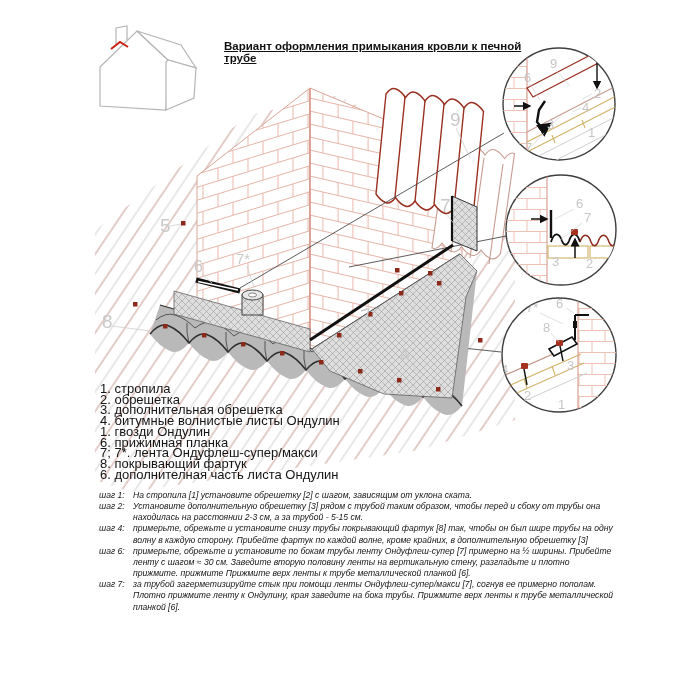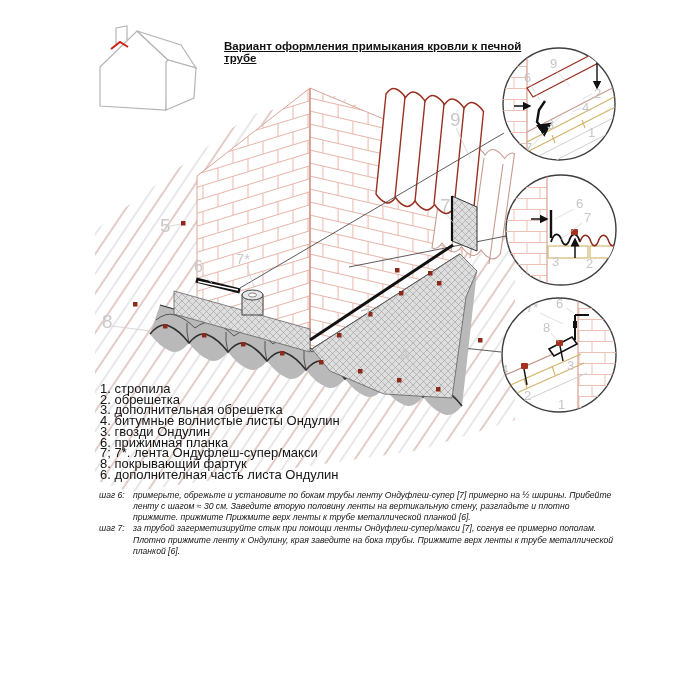--- a/index.html
+++ b/index.html
@@ -249,29 +249,41 @@
   </g>
 </svg>
 
 <div class="title">Вариант оформления примыкания кровли к печной трубе</div>
 
 <div class="legend">
   <div>1. стропила</div>
   <div>2. обрешетка</div>
   <div>3. дополнительная обрешетка</div>
   <div>4. битумные волнистые листы Ондулин</div>
-  <div>3. гвозди Ондулин</div>
+  <div>1. гвозди Ондулин</div>
   <div>6. прижимная планка</div>
   <div>7; 7*.  лента Ондуфлеш-супер/макси</div>
   <div>8. покрывающий фартук</div>
   <div>6. дополнителная часть листа Ондулин</div>
 </div>
 
 <div class="steps">
   <div class="step">
+    <span class="lbl">шаг 1:</span>
+    <span class="txt">На стропила [1] установите обрешетку [2] с шагом, зависящим от уклона ската.</span>
+  </div>
+  <div class="step">
+    <span class="lbl">шаг 2:</span>
+    <span class="txt">Установите дополнительную обрешетку [3] рядом с трубой таким образом, чтобы перед и сбоку от трубы она находилась на расстоянии 2-3 см, а за трубой - 5-15 см.</span>
+  </div>
+  <div class="step">
+    <span class="lbl">шаг 4:</span>
+    <span class="txt">примерьте, обрежьте и установите снизу трубы покрывающий фартук [8] так, чтобы он был шире трубы на одну волну в каждую сторону. Прибейте фартук по каждой волне, кроме крайних, в дополнительную обрешетку [3]</span>
+  </div>
+  <div class="step">
     <span class="lbl">шаг 6:</span>
     <span class="txt">примерьте, обрежьте и установите по бокам трубы ленту Ондуфлеш-супер [7] примерно на ½ ширины. Прибейте ленту с шагом ≈ 30 см. Заведите вторую половину ленты на вертикальную стену, разгладьте и плотно прижмите.  прижмите  Прижмите верх ленты к трубе металлической планкой [6].</span>
   </div>
   <div class="step">
     <span class="lbl">шаг 7:</span>
     <span class="txt">за трубой загерметизируйте стык при помощи ленты Ондуфлеш-супер/макси [7], согнув ее примерно пополам. Плотно прижмите ленту к Ондулину, края заведите на бока трубы. Прижмите верх ленты к трубе металлической планкой [6].</span>
   </div>
 </div>
 
 </div>

